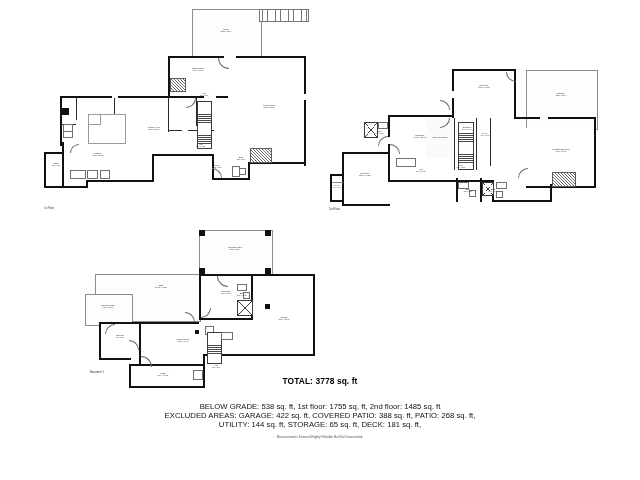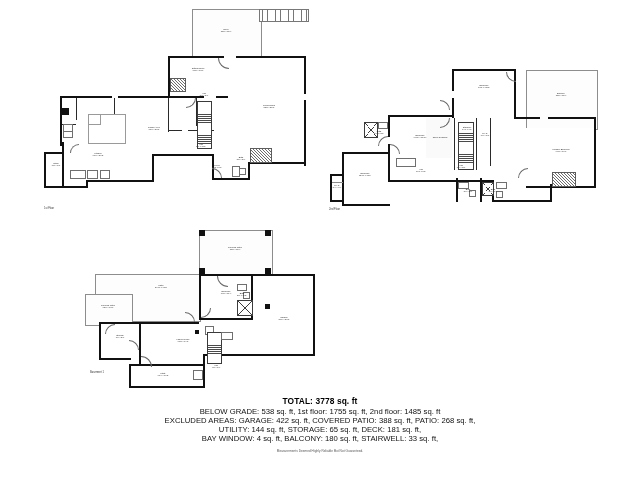--- a/index.html
+++ b/index.html
@@ -378,22 +378,21 @@
       <span class="dim">4'8" x 6'7"</span>
     </div>
     <div class="lbl" style="left:56px;top:144px;width:44px;">
       <span class="nm">Utility</span>
       <span class="dim">17'4" x 10'2"</span>
     </div>
 
     <div class="floorname" style="left:5px;top:143px;">Basement 1</div>
   </div>
 
-  <div class="summary" style="top:396px;">
+  <div class="summary" style="top:376px;">
     <div class="sum-total">TOTAL: 3778 sq. ft</div>
-    <div class="sum-line" style="margin-top:1px;">BELOW GRADE: 538 sq. ft, 1st floor: 1755 sq. ft, 2nd floor: 1485 sq. ft</div>
+    <div class="sum-line" style="margin-top:16px;">BELOW GRADE: 538 sq. ft, 1st floor: 1755 sq. ft, 2nd floor: 1485 sq. ft</div>
     <div class="sum-line">EXCLUDED AREAS: GARAGE: 422 sq. ft, COVERED PATIO: 388 sq. ft, PATIO: 268 sq. ft,</div>
     <div class="sum-line">UTILITY: 144 sq. ft, STORAGE: 65 sq. ft, DECK: 181 sq. ft,</div>
-    <div class="sum-line">BAY WINDOW: 4 sq. ft, BALCONY: 180 sq. ft, STAIRWELL: 33 sq. ft,</div>
     <div class="sum-fine" style="margin-top:6px;">Measurements Deemed Highly Reliable But Not Guaranteed.</div>
   </div>
 
 </div>
 
 </body></html>

